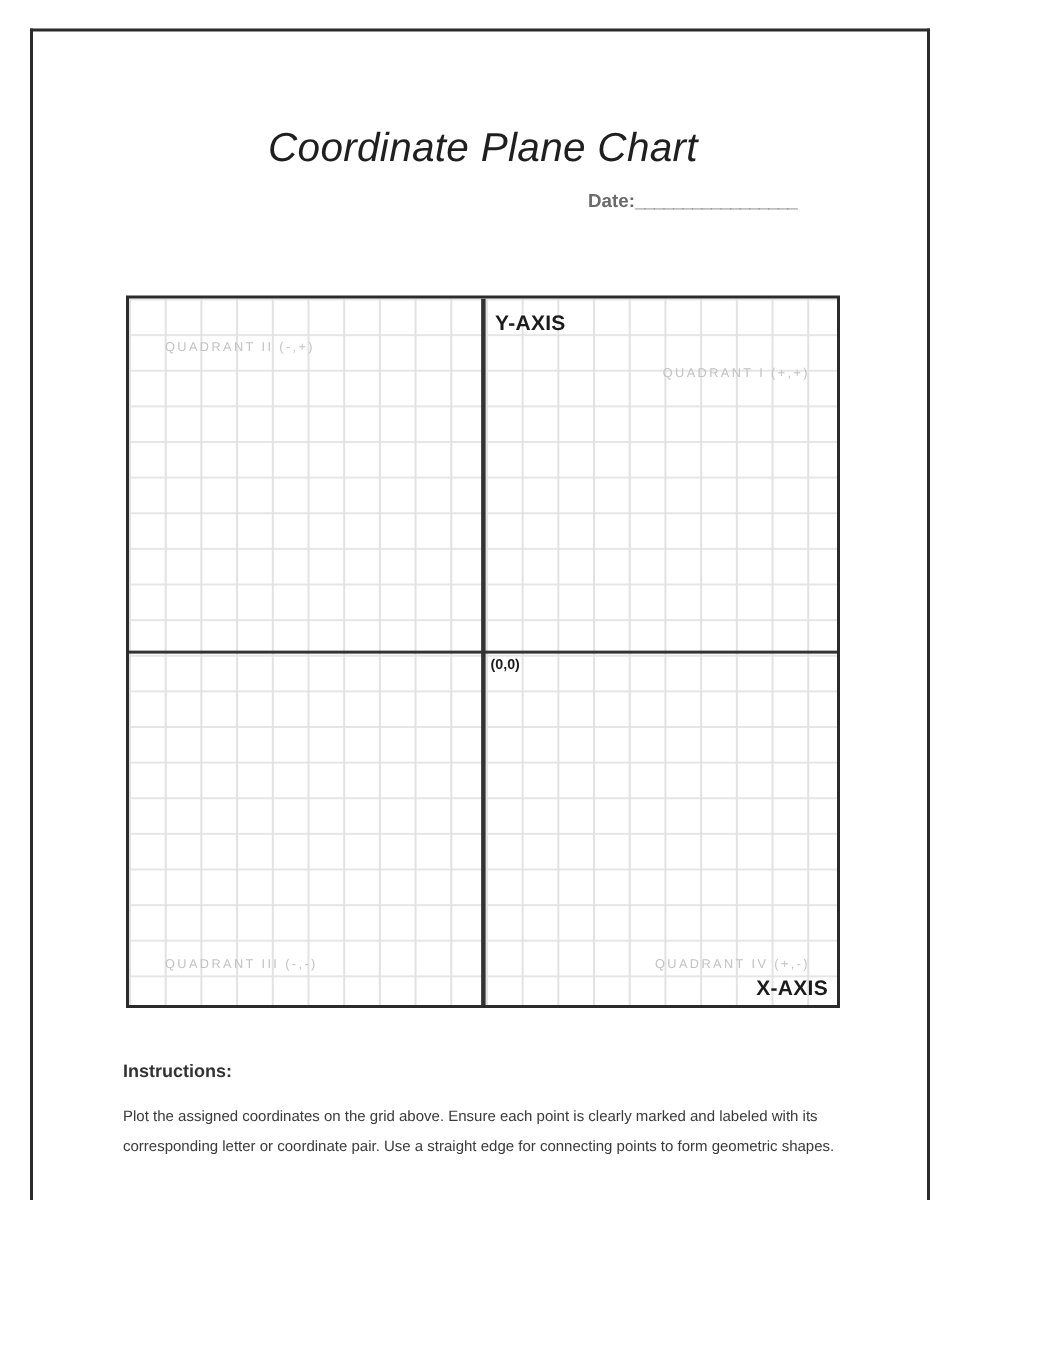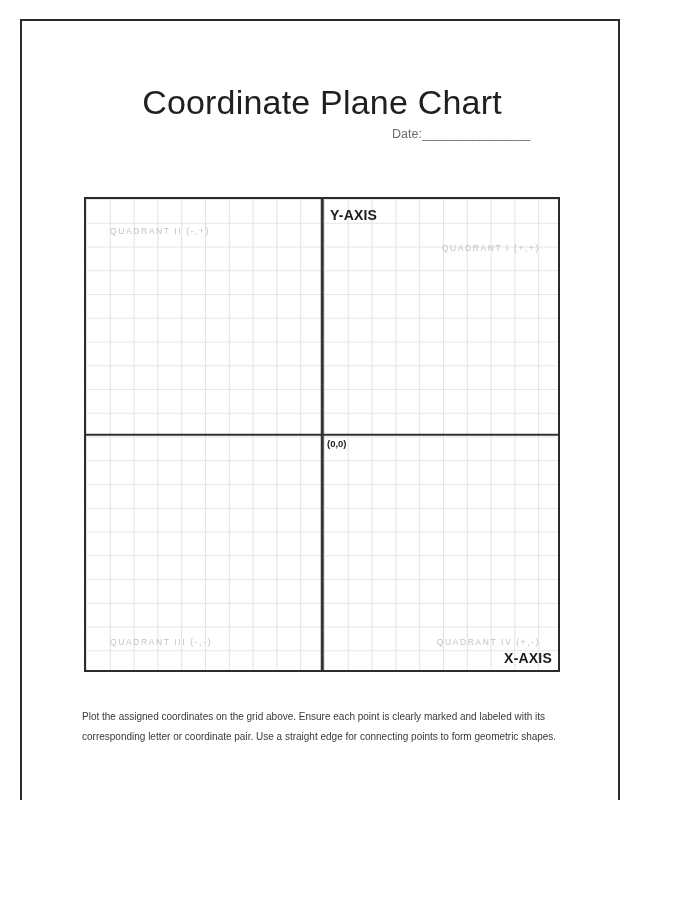--- a/index.html
+++ b/index.html
@@ -29,24 +29,25 @@
     box-sizing: border-box;
   }
 
   
   #doc-title {
     position: absolute;
     left: 0;
     top: 62px;
     width: 600px;
     text-align: center;
-    font-size: 34px;
+    font-size: 27px;
     color: #1f1f1f;
     font-weight: 400;
     letter-spacing: 0.2px;
+    font-style: italic;
   }
 
   #name-date-row {
     position: absolute;
     left: 58px;
     top: 106px;
     width: 490px;
     height: 22px;
   }
   .field {
@@ -55,21 +56,21 @@
     color: #6b6b6b;
     white-space: nowrap;
     top: 0;
   }
   .field .field-label { color: #6b6b6b; }
   .field .field-rule {
     color: #6b6b6b;
     letter-spacing: -0.6px;
   }
   #field-name { left: 0px; }
-  #field-date { left: 312px; }
+  #field-date { left: 312px; font-weight: bold; }
 
   
   #plane-wrap {
     position: absolute;
     left: 62px;
     top: 176px;
     width: 476px;
     height: 475px;
   }
   #plane {
@@ -185,16 +186,17 @@
 
       <div class="axis-label" id="y-axis-label">Y-AXIS</div>
       <div class="axis-label" id="x-axis-label">X-AXIS</div>
 
       <div id="origin-label">(0,0)</div>
 
     </div>
   </div>
 
   <div id="instructions">
+    <p id="instructions-heading">Instructions:</p>
     <p id="instructions-body">Plot the assigned coordinates on the grid above. Ensure each point is clearly marked and labeled with its corresponding letter or coordinate pair. Use a straight edge for connecting points to form geometric shapes.</p>
   </div>
 
 </div>
 
 </body></html>

